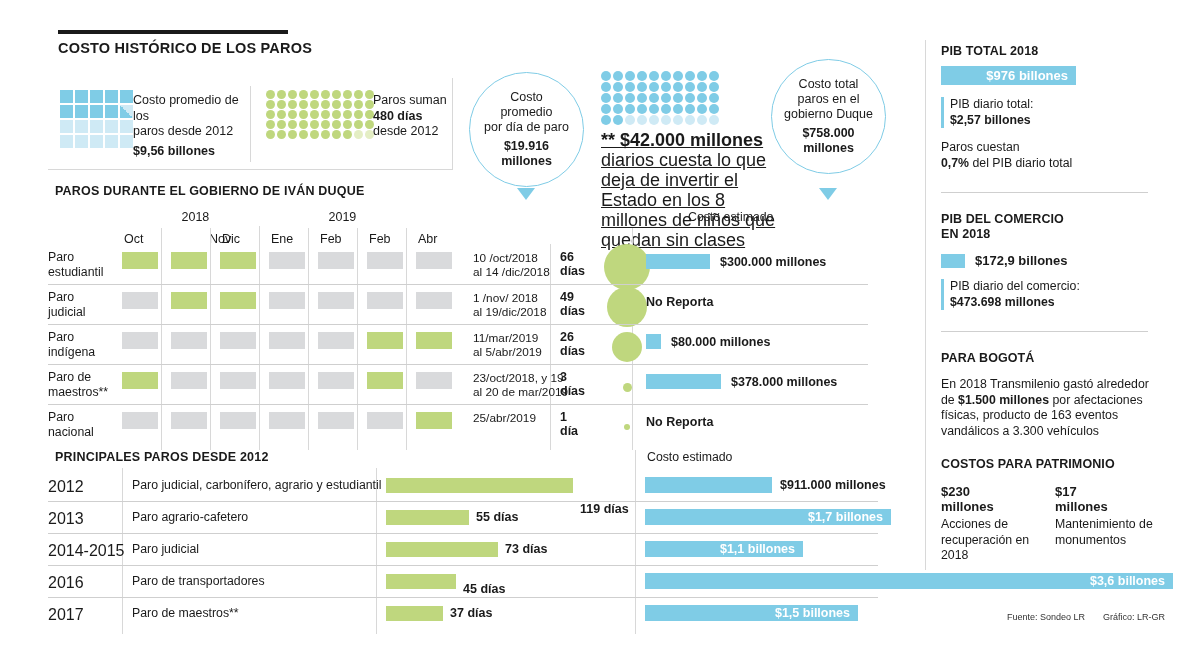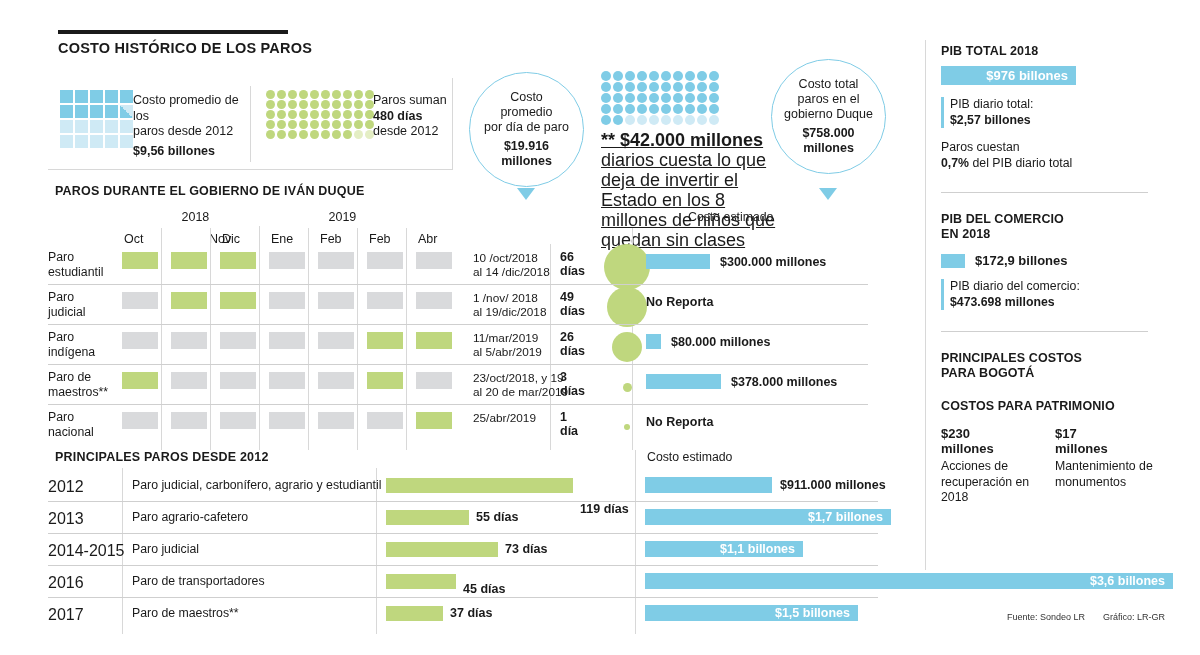--- a/index.html
+++ b/index.html
@@ -494,22 +494,24 @@
       <span class="bold" style="font-size:13px;">$172,9 billones</span>
     </div>
     <div class="tickbar side-p" style="margin-top:11px;">
       <div>PIB diario del comercio:</div>
       <div class="bold">$473.698 millones</div>
     </div>
 
     <div class="side-sep" style="margin-top:21px;"></div>
 
     <div class="side-h" style="margin-top:19px;">
-      <div>PRINCIPALES COSTOS</div>
       <div>PARA BOGOTÁ</div>
+    </div>
+    <div class="side-p" style="margin-top:11px;">
+      <span>En 2018 Transmilenio gastó alrededor de </span><span class="bold">$1.500 millones</span><span> por afectaciones físicas, producto de 163 eventos vandálicos a 3.300 vehículos</span>
     </div>
 
     <div class="side-h" style="margin-top:18px;">COSTOS PARA PATRIMONIO</div>
     <div style="margin-top:12px; display:flex; gap:22px;">
       <div style="width:92px;">
         <div class="bold" style="font-size:13px; line-height:15px;">$230</div>
         <div class="bold" style="font-size:13px; line-height:15px;">millones</div>
         <div class="side-p" style="margin-top:3px;">Acciones de recuperación en 2018</div>
       </div>
       <div style="width:100px;">

